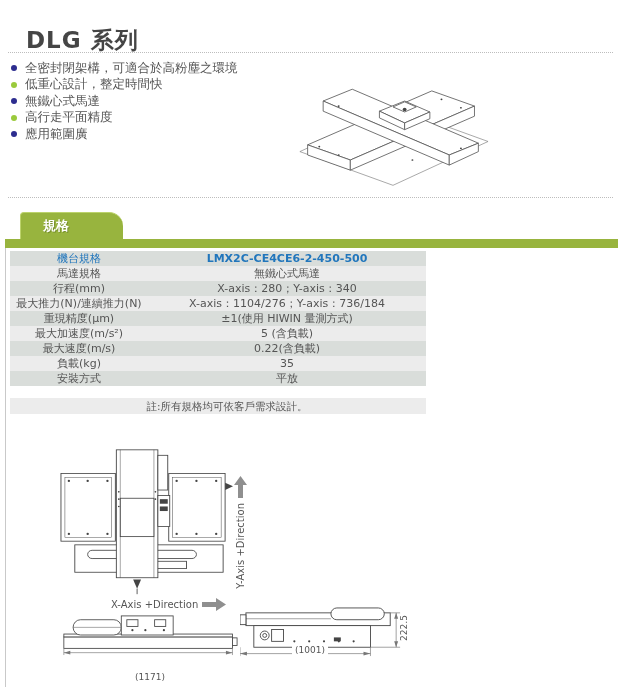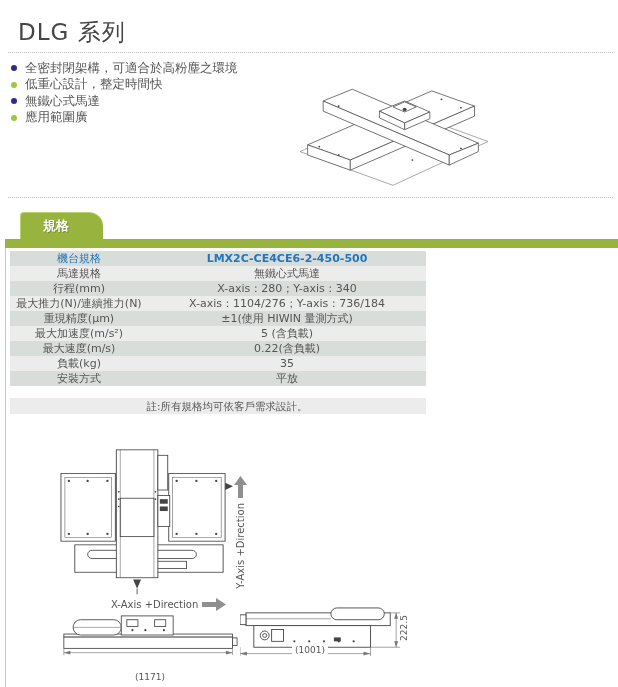--- a/index.html
+++ b/index.html
@@ -1,30 +1,30 @@
 <!DOCTYPE html>
 <html><head>
 <meta charset="utf-8">
 <style>
   html,body{margin:0;padding:0;background:#fff;}
   body{width:618px;height:687px;position:relative;font-family:"DejaVu Sans",sans-serif;color:#555;}
   .page{position:absolute;inset:0;background:#fff;overflow:hidden;}
 
-  .page-title{margin:8px;padding:9px 0 0 10px;font-size:23px;font-weight:normal;color:#454545;letter-spacing:1px;}
+  .page-title{margin:16px;padding:9px 0 0 10px;font-size:23px;font-weight:bold;color:#454545;letter-spacing:1px;}
 
   .intro{position:absolute;top:52px;left:8px;right:5px;height:144px;
          border-top:1px dotted #bdbdbd;border-bottom:1px dotted #bdbdbd;}
   .features{list-style:none;margin:7px 0 0 3px;padding:0;font-size:12.5px;color:#555;text-align:center;}
   .features li{display:flex;align-items:center;gap:8px;height:16.5px;}
   .bullet{width:6px;height:6px;border-radius:50%;background:#2d2d8f;flex:none;}
   .features li:nth-child(even) .bullet{background:#9aca3c;}
 
   .iso-wrap{position:absolute;left:288px;top:16px;width:194px;height:118px;}
 
-  .spec-tab{position:absolute;left:20px;top:212px;width:83px;height:27px;box-sizing:border-box;
+  .spec-tab{position:absolute;left:20px;top:212px;width:103px;height:27px;box-sizing:border-box;
             background:#98b43e;border-top:1px solid #bcd36c;border-left:1px solid #bcd36c;
             border-radius:4px 14px 0 0;color:#fff;font-weight:bold;font-size:13px;
             line-height:26px;padding-left:22px;text-shadow:1px 1px 0 rgba(80,100,25,.45);cursor:pointer;}
   .green-bar{position:absolute;left:5px;top:239px;right:0;height:9px;background:#98b43e;}
 
   .content{position:absolute;left:5px;top:248px;right:0;bottom:0;border-left:1px solid #c9c9c9;text-align:center;}
 
   .spec-table{position:absolute;left:4px;top:3px;width:416px;border-collapse:collapse;
               font-size:11px;color:#555;table-layout:fixed;}
   .spec-table td{height:14px;padding:0 5px;overflow:hidden;white-space:nowrap;}
@@ -58,20 +58,24 @@
           <span class="bullet"></span>
           <span>全密封閉架構，可適合於高粉塵之環境</span>
         </li>
       <li>
           <span class="bullet"></span>
           <span>低重心設計，整定時間快</span>
         </li>
       <li>
           <span class="bullet"></span>
           <span>無鐵心式馬達</span>
+        </li>
+      <li>
+          <span class="bullet"></span>
+          <span>高行走平面精度</span>
         </li>
       <li>
           <span class="bullet"></span>
           <span>應用範圍廣</span>
         </li>
     </ul>
 
     <div class="iso-wrap">
       <svg width="194" height="118" viewBox="0 0 200 140" preserveAspectRatio="none">
         <g stroke="#777" stroke-width="0.7" fill="#fff" stroke-linejoin="round">

